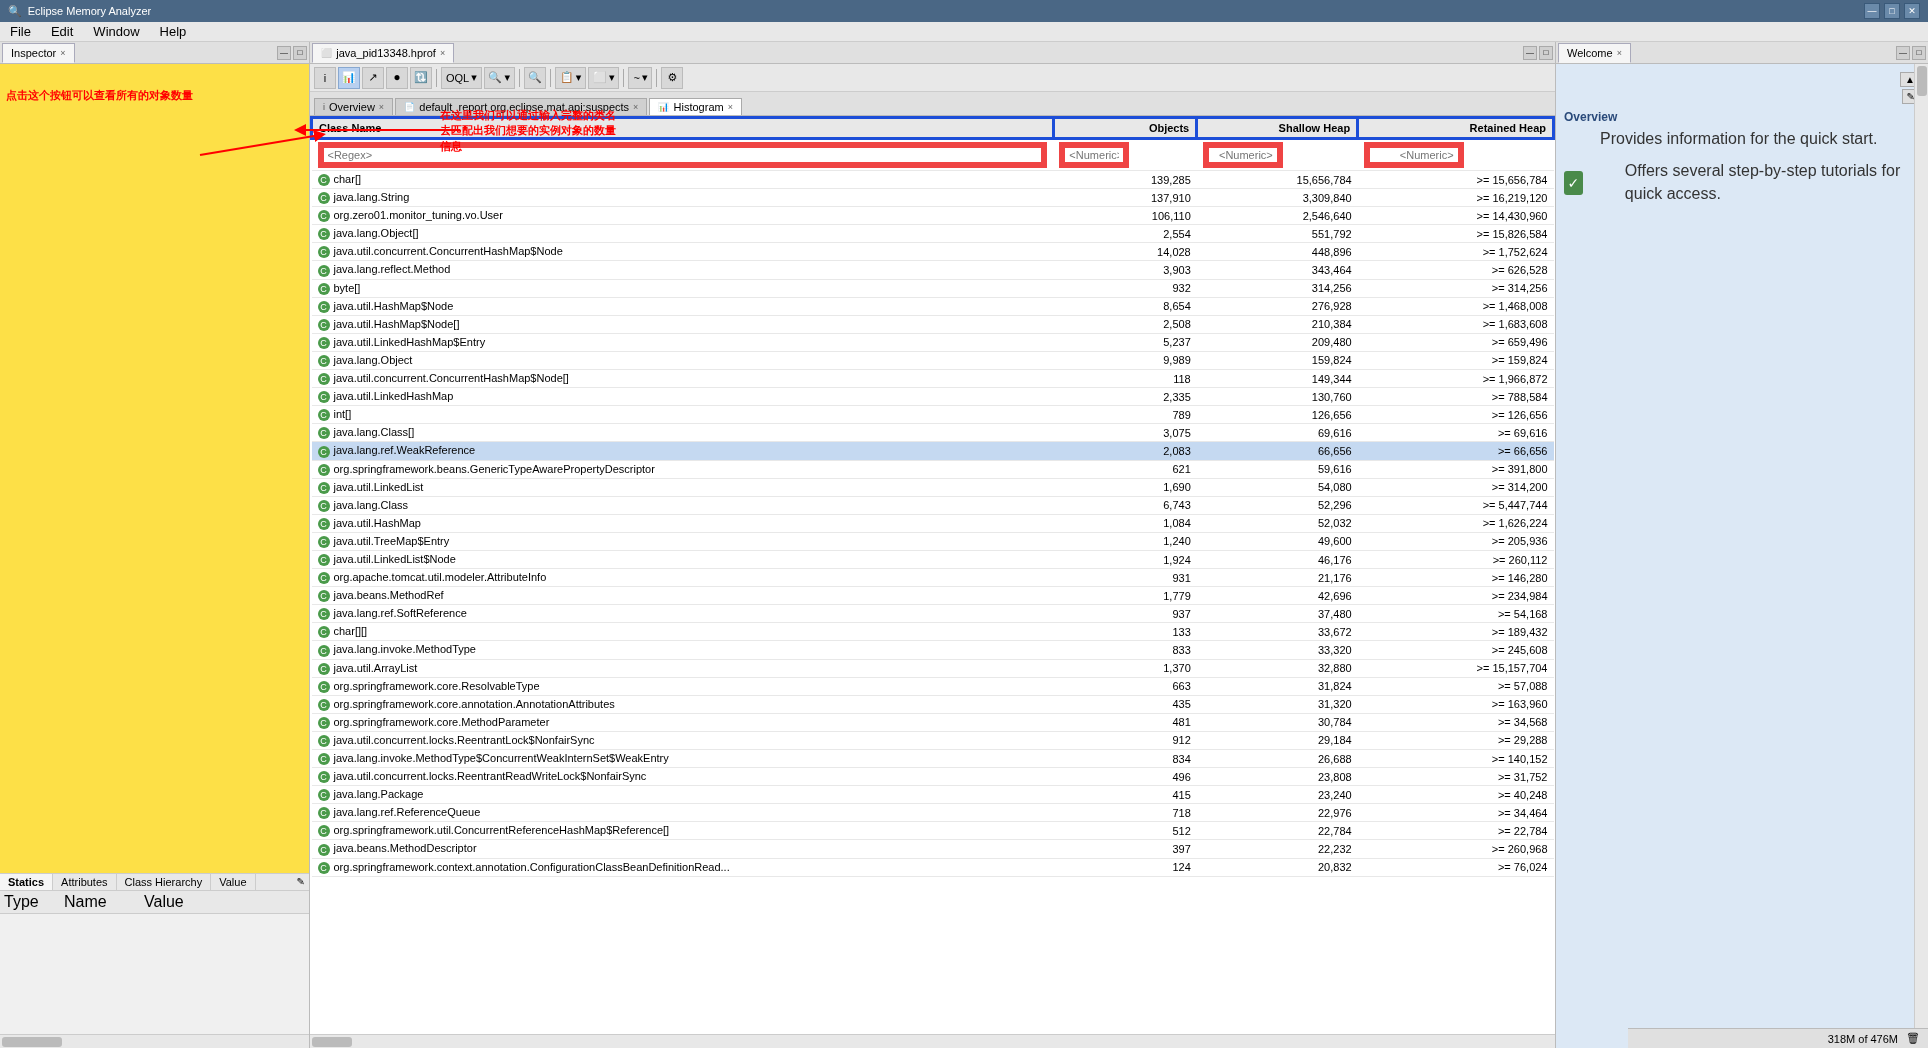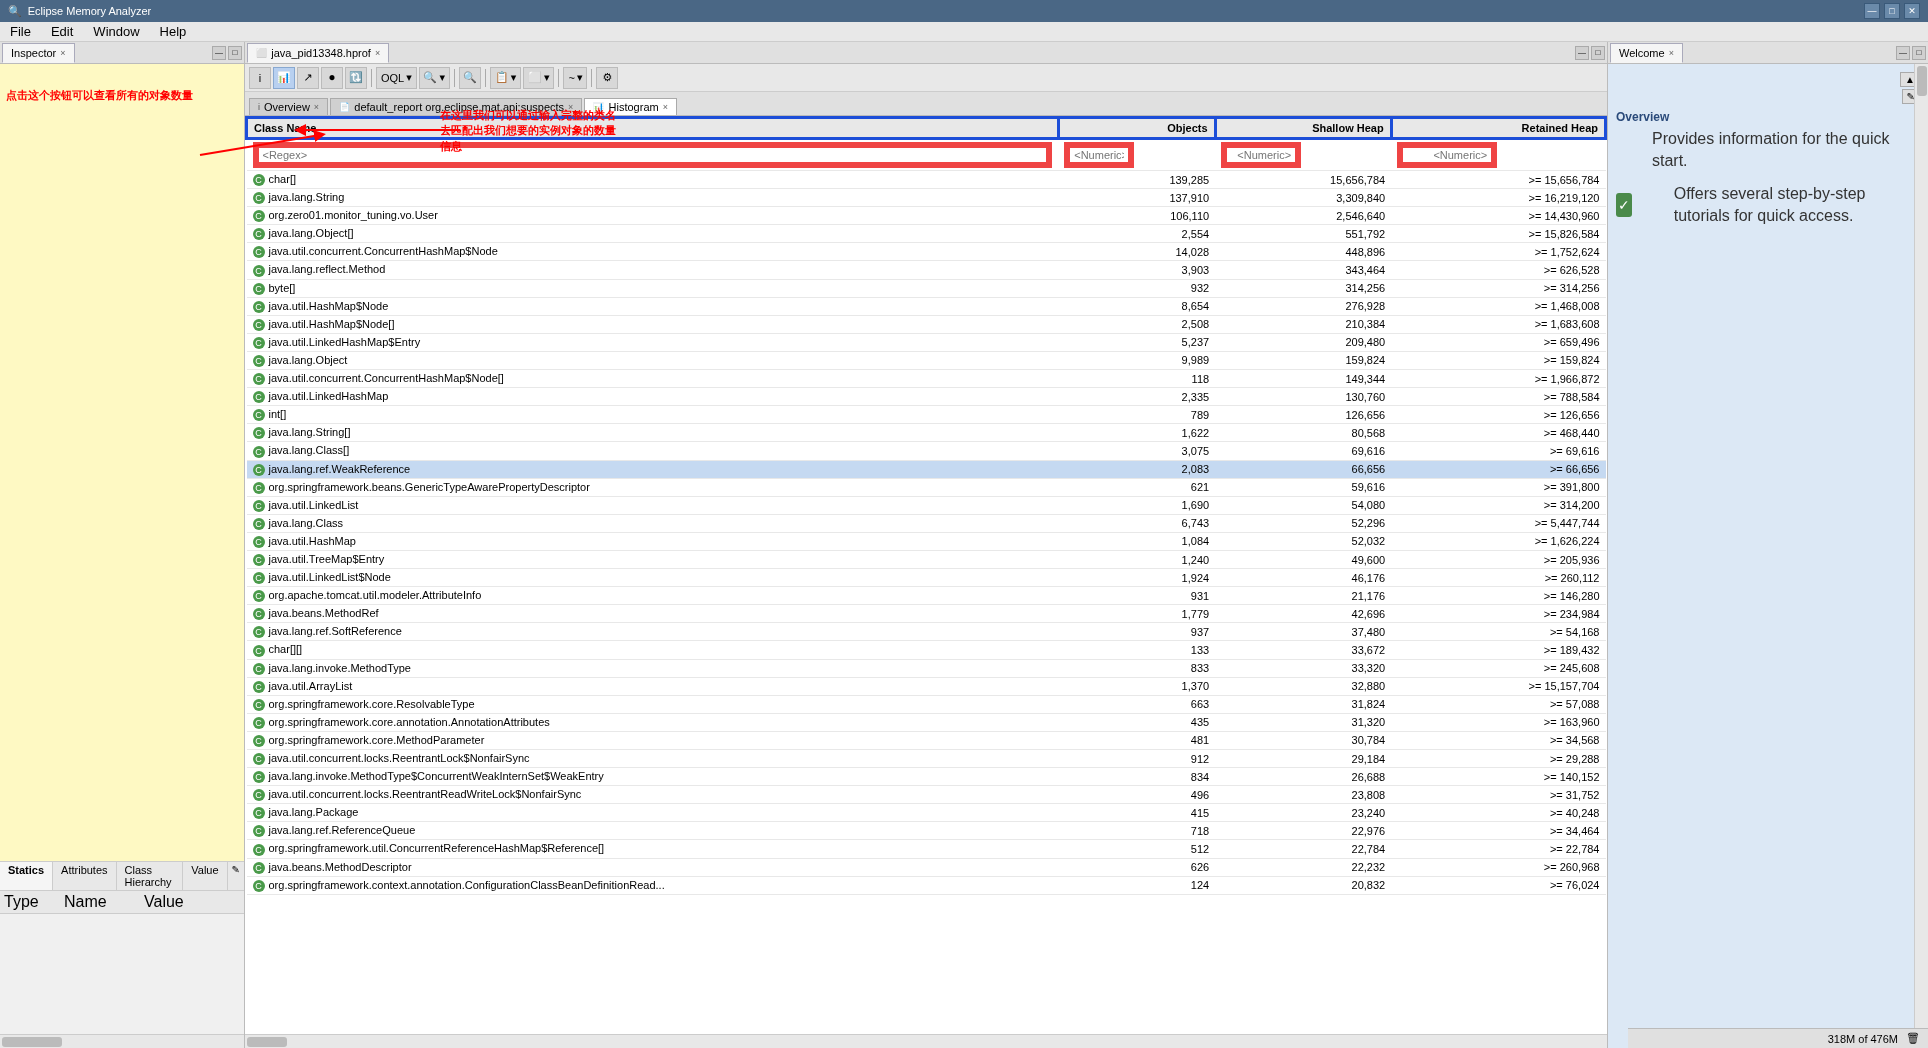--- a/index.html
+++ b/index.html
@@ -33,22 +33,22 @@
     .menu-item { font-size: 13px; padding: 2px 6px; cursor: pointer; color: #000; }
     
     
     .main-layout {
       display: flex;
       height: calc(1048px - 42px);
     }
     
     
     .left-panel {
-      width: 245px;
-      background: #fef9c3;
+      width: 310px;
+      background: #fde047;
       border-right: 1px solid #bbb;
       display: flex;
       flex-direction: column;
       flex-shrink: 0;
       justify-content: center;
     }
     
     
     .tab-bar {
       background: #e0e0e0;
@@ -190,21 +190,21 @@
     .h-scrollbar {
       height: 14px;
       background: #e8e8e8;
       border-top: 1px solid #ccc;
       display: flex;
       align-items: center;
     }
     
     
     .right-panel {
-      width: 320px;
+      width: 372px;
       background: #86efac;
       display: flex;
       flex-direction: column;
       flex-shrink: 0;
     }
     .welcome-content {
       flex: 1;
       background: #dce8f5;
       padding: 8px;
       overflow: auto;
@@ -520,26 +520,20 @@
               <td class="num">130,760</td>
               <td class="num">&gt;= 788,584</td>
             </tr>
             <tr>
               <td><span class="class-icon">C</span>int[]</td>
               <td class="num">789</td>
               <td class="num">126,656</td>
               <td class="num">&gt;= 126,656</td>
             </tr>
             <tr>
-              <td><span class="class-icon">C</span>java.lang.String[]</td>
-              <td class="num">1,622</td>
-              <td class="num">80,568</td>
-              <td class="num">&gt;= 468,440</td>
-            </tr>
-            <tr>
               <td><span class="class-icon">C</span>java.lang.Class[]</td>
               <td class="num">3,075</td>
               <td class="num">69,616</td>
               <td class="num">&gt;= 69,616</td>
             </tr>
             <tr class="selected">
               <td><span class="class-icon">C</span>java.lang.ref.WeakReference</td>
               <td class="num">2,083</td>
               <td class="num">66,656</td>
               <td class="num">&gt;= 66,656</td>
@@ -665,21 +659,21 @@
               <td class="num">&gt;= 34,464</td>
             </tr>
             <tr>
               <td><span class="class-icon">C</span>org.springframework.util.ConcurrentReferenceHashMap$Reference[]</td>
               <td class="num">512</td>
               <td class="num">22,784</td>
               <td class="num">&gt;= 22,784</td>
             </tr>
             <tr>
               <td><span class="class-icon">C</span>java.beans.MethodDescriptor</td>
-              <td class="num">626</td>
+              <td class="num">397</td>
               <td class="num">22,232</td>
               <td class="num">&gt;= 260,968</td>
             </tr>
             <tr>
               <td><span class="class-icon">C</span>org.springframework.context.annotation.ConfigurationClassBeanDefinitionRead...</td>
               <td class="num">124</td>
               <td class="num">20,832</td>
               <td class="num">&gt;= 76,024</td>
             </tr>
           </tbody>

